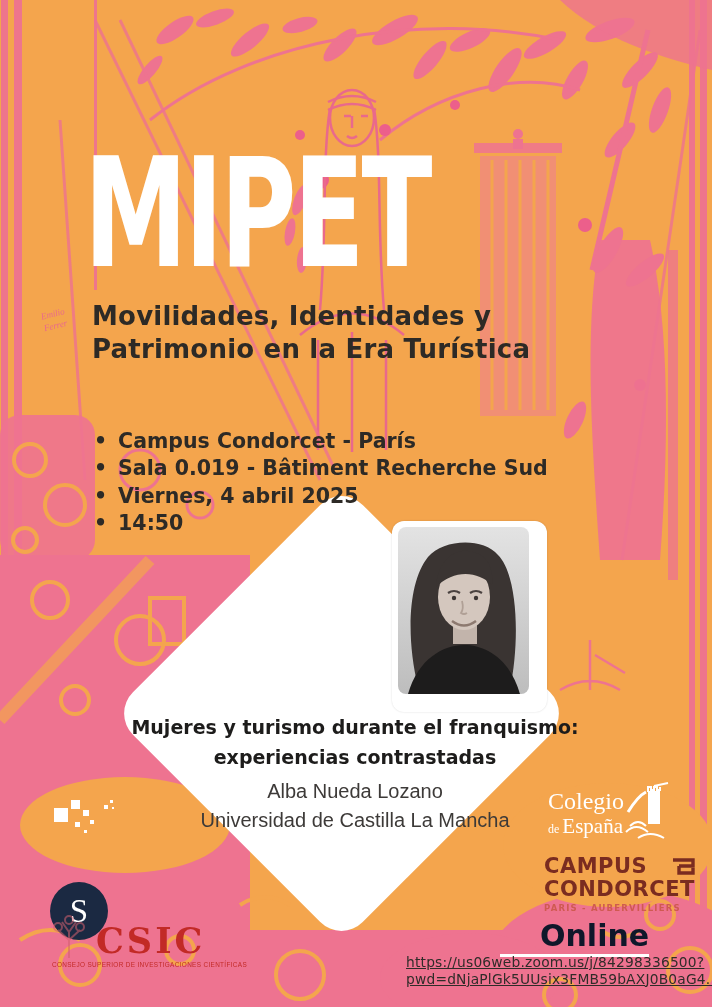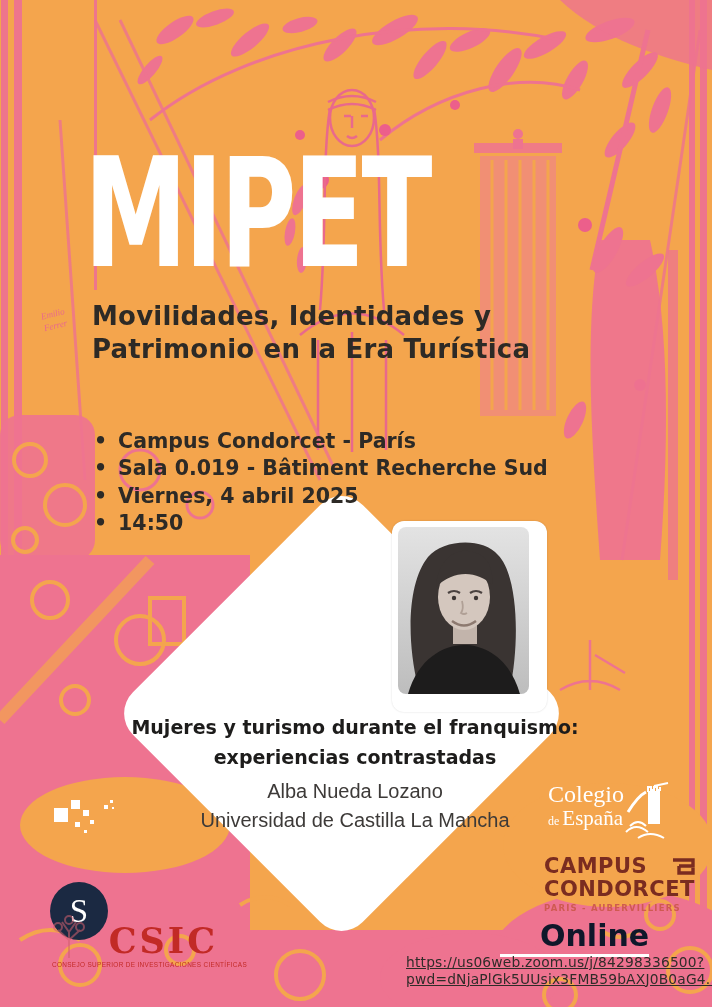--- a/index.html
+++ b/index.html
@@ -65,36 +65,36 @@
     font-family:"Liberation Sans",sans-serif;
     font-size:20px;line-height:1.45;color:#3d3a38;
   }
 
   
   .pleiade{left:50px;top:792px;z-index:5;display:flex;align-items:center;}
   .pleiade-text{
     font-size:27px;font-weight:600;color:#ffffff;margin-left:4px;
     font-family:"Liberation Sans",sans-serif;letter-spacing:0.5px;
   }
-  .colegio{left:548px;top:782px;z-index:5;display:flex;}
+  .colegio{left:548px;top:782px;z-index:5;display:flex;align-items:center;}
   .colegio-text{font-family:"Liberation Serif",serif;color:#ffffff;line-height:1.05;}
   .colegio-l1{font-size:24px;}
   .colegio-de{font-size:12px;margin-right:3px;}
   .colegio-l2{font-size:21px;}
   .campus{left:544px;top:855px;z-index:5;color:#7a2c20;}
   .campus-l1{display:flex;align-items:center;gap:23px;}
   .campus-word{font-size:21px;font-weight:800;letter-spacing:0.5px;line-height:1.1;}
   .campus-sub{font-size:8.5px;font-weight:bold;letter-spacing:1.2px;color:#cf5a50;margin-top:2px;}
   .s-logo{
     left:50px;top:882px;width:58px;height:58px;z-index:5;border-radius:50%;
     background:#1b2942;color:#ffffff;display:flex;align-items:center;justify-content:center;
     font-family:"Liberation Serif",serif;font-size:33px;
   }
   .csic{left:48px;top:914px;z-index:5;width:170px;}
-  .csic-row{display:flex;align-items:flex-end;justify-content:space-between;}
+  .csic-row{display:flex;align-items:flex-end;}
   .csic-word{
     font-family:"DejaVu Serif","Liberation Serif",serif;font-weight:bold;
     font-size:35px;line-height:1;color:#c22a26;letter-spacing:3px;margin-left:6px;
   }
   .csic-sub{
     font-size:6.4px;color:#c22a26;letter-spacing:0.35px;margin-top:3px;margin-left:4px;
     white-space:nowrap;font-family:"Liberation Sans",sans-serif;
   }
 
   

